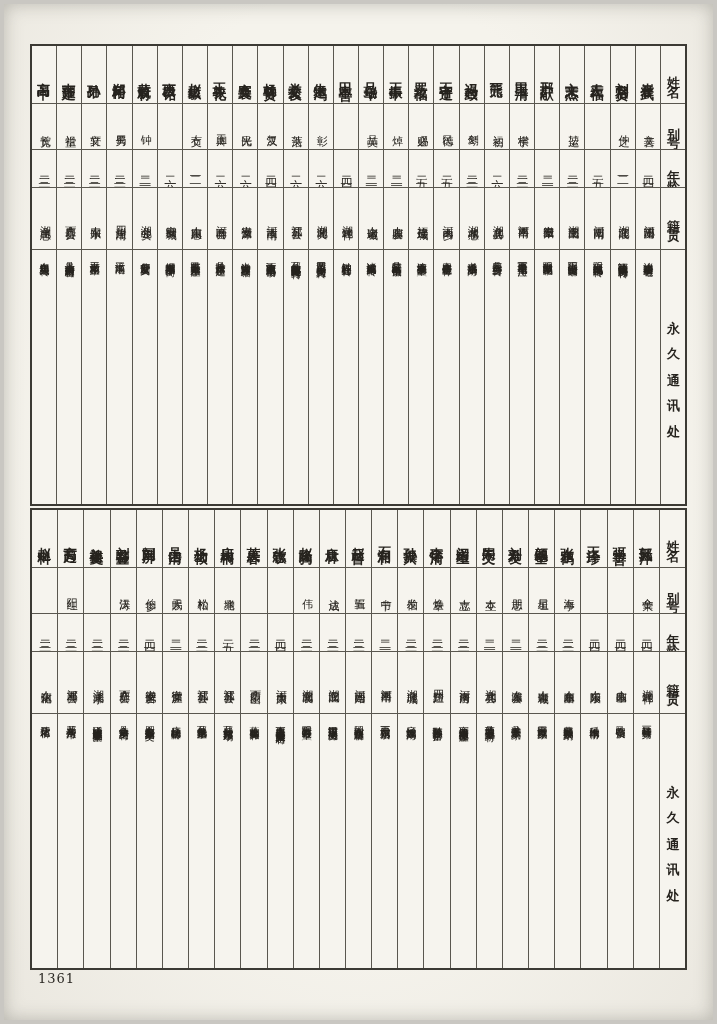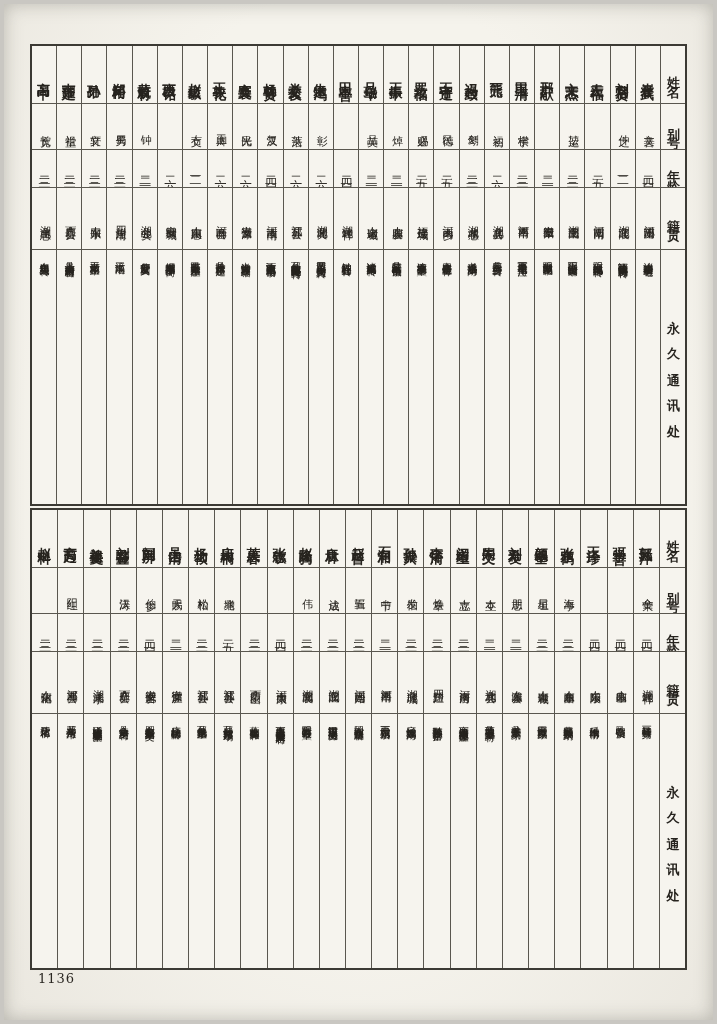--- a/index.html
+++ b/index.html
@@ -953,14 +953,14 @@
           <span>二三</span>
         </div>
         <div class="cell seg-origin">
           <span>山东沾化</span>
         </div>
         <div class="cell seg-address">
           <span>沾化宿牙桥</span>
         </div>
       </div>
     </div>
-  <div class="page-number">1136</div>
+  <div class="page-number">1361</div>
 </div>
 
 </body></html>

